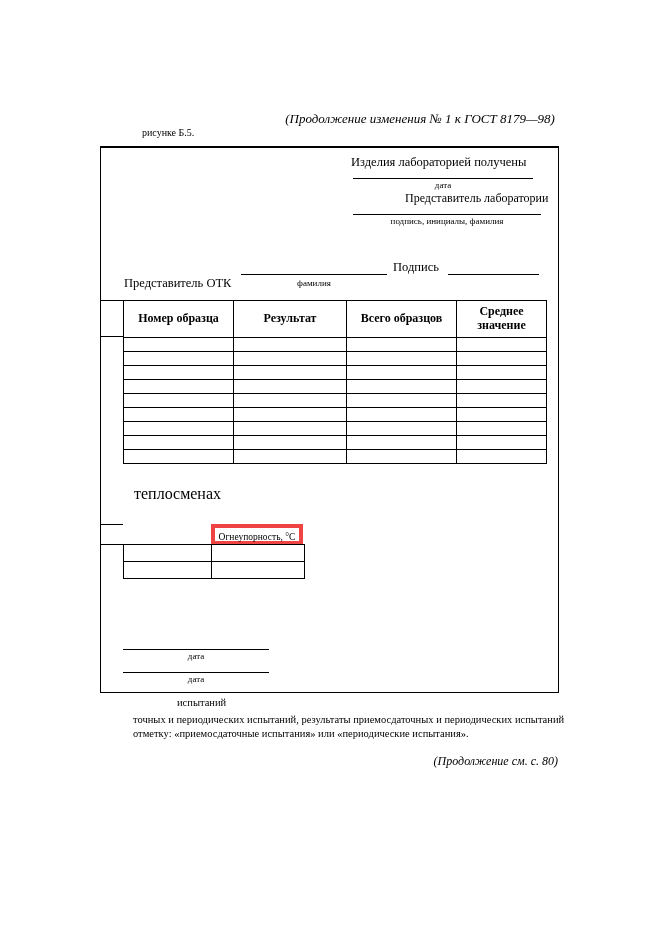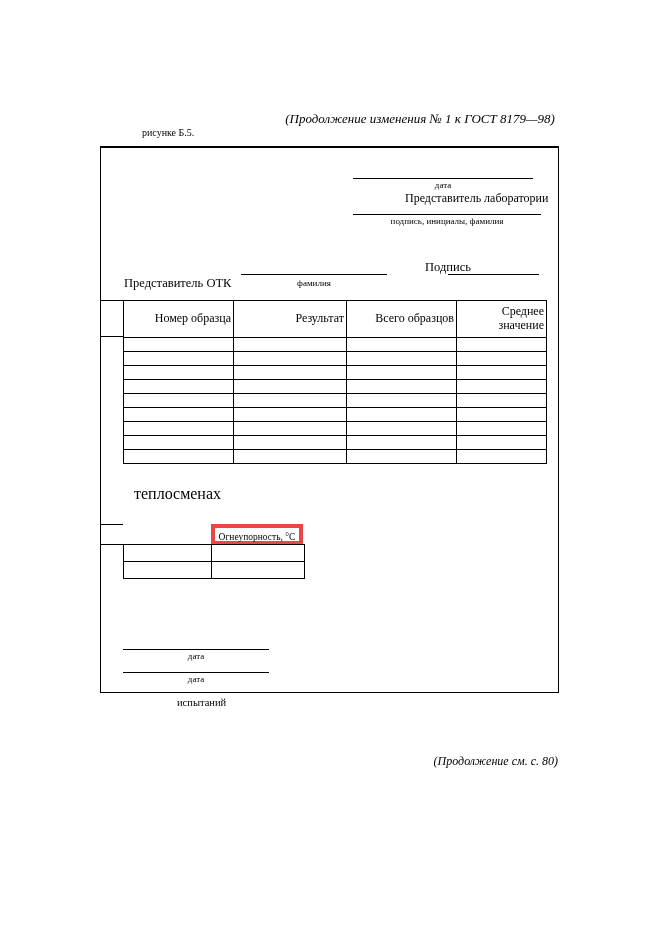--- a/index.html
+++ b/index.html
@@ -15,22 +15,22 @@
   .hline { border-top:1px solid #000; height:0; }
   .form-box {
     position:absolute; left:100px; top:146px; width:457px; height:544px;
     border:1px solid #000; border-top-width:2px;
   }
   table.main-table {
     position:absolute; left:22px; top:152px;
     border-collapse:collapse; table-layout:fixed; width:423px;
   }
   table.main-table td, table.main-table th {
-    border:1px solid #000; font-weight:normal; font-size:12px;
-    line-height:1.15; padding:2px 2px; vertical-align:middle; text-align:right;
+    border:1px solid #000; font-weight:bold; font-size:12px;
+    line-height:1.15; padding:2px 2px; vertical-align:middle; text-align:center;
   }
   table.main-table td.body-cell { height:13px; padding:0; }
   .small-header-cell {
     position:absolute; left:110px; top:376px; width:92px; height:21px;
     border:4px solid #ef4444; box-sizing:border-box;
     font-size:9.5px; text-align:center; line-height:19px;
   }
   table.small-table {
     position:absolute; left:22px; top:396px;
     border-collapse:collapse; table-layout:fixed; width:181px;
@@ -41,31 +41,32 @@
 <body>
 
 <div class="page">
 
   <div class="abs it" style="left:200px; top:97px; width:440px; font-size:13px; text-align:center;">(Продолжение изменения № 1 к ГОСТ  8179—98)</div>
 
   <div class="abs" style="left:142px; top:127px; font-size:10px;">рисунке  Б.5.</div>
 
   <div class="form-box">
 
+    <div class="abs" style="left:250px; top:7px; font-size:12.5px;">Изделия  лабораторией  получены</div>
     <div class="abs hline" style="left:252px; top:30px; width:180px;"></div>
     <div class="abs small center" style="left:252px; top:32px; width:180px;">дата</div>
 
     <div class="abs" style="left:267px; top:43px; font-size:12px;margin-left:37px;">Представитель лаборатории</div>
     <div class="abs hline" style="left:252px; top:66px; width:188px;"></div>
     <div class="abs small center" style="left:252px; top:68px; width:188px;">подпись, инициалы, фамилия</div>
 
     <div class="abs" style="left:23px; top:128px; font-size:12.5px;">Представитель ОТК</div>
     <div class="abs uline" style="left:140px; top:112px; width:146px; height:14px;"></div>
     <div class="abs small center" style="left:140px; top:130px; width:146px;">фамилия</div>
-    <div class="abs" style="left:292px; top:112px; font-size:12.5px;margin-left:32px;">Подпись</div>
+    <div class="abs" style="left:292px; top:112px; font-size:12.5px;">Подпись</div>
     <div class="abs uline" style="left:347px; top:112px; width:91px; height:14px;"></div>
 
     <div class="abs hline" style="left:0; top:152px; width:22px;"></div>
     <div class="abs hline" style="left:0; top:188px; width:22px;"></div>
 
     <table class="main-table">
       <colgroup>
         <col style="width:110px">
           <col style="width:113px">
           <col style="width:110px">
@@ -160,16 +161,17 @@
 
     <div class="abs hline" style="left:22px; top:501px; width:146px;"></div>
     <div class="abs small center" style="left:22px; top:503px; width:146px;">дата</div>
     <div class="abs hline" style="left:22px; top:524px; width:146px;"></div>
     <div class="abs small center" style="left:22px; top:526px; width:146px;">дата</div>
 
   </div>
 
   <div class="abs" style="left:133px; top:697px; font-size:10.5px;margin-left:44px;">испытаний</div>
 
+  <div class="abs" style="left:133px; top:713px; width:440px; font-size:10.5px; line-height:1.3;">точных и периодических испытаний, результаты приемосдаточных и периодических испытаний отметку: «приемосдаточные испытания» или «периодические испытания».</div>
 
   <div class="abs it" style="left:300px; top:740px; width:258px; font-size:12px; text-align:right;">(Продолжение см. с. 80)</div>
 
 </div>
 
 </body></html>

